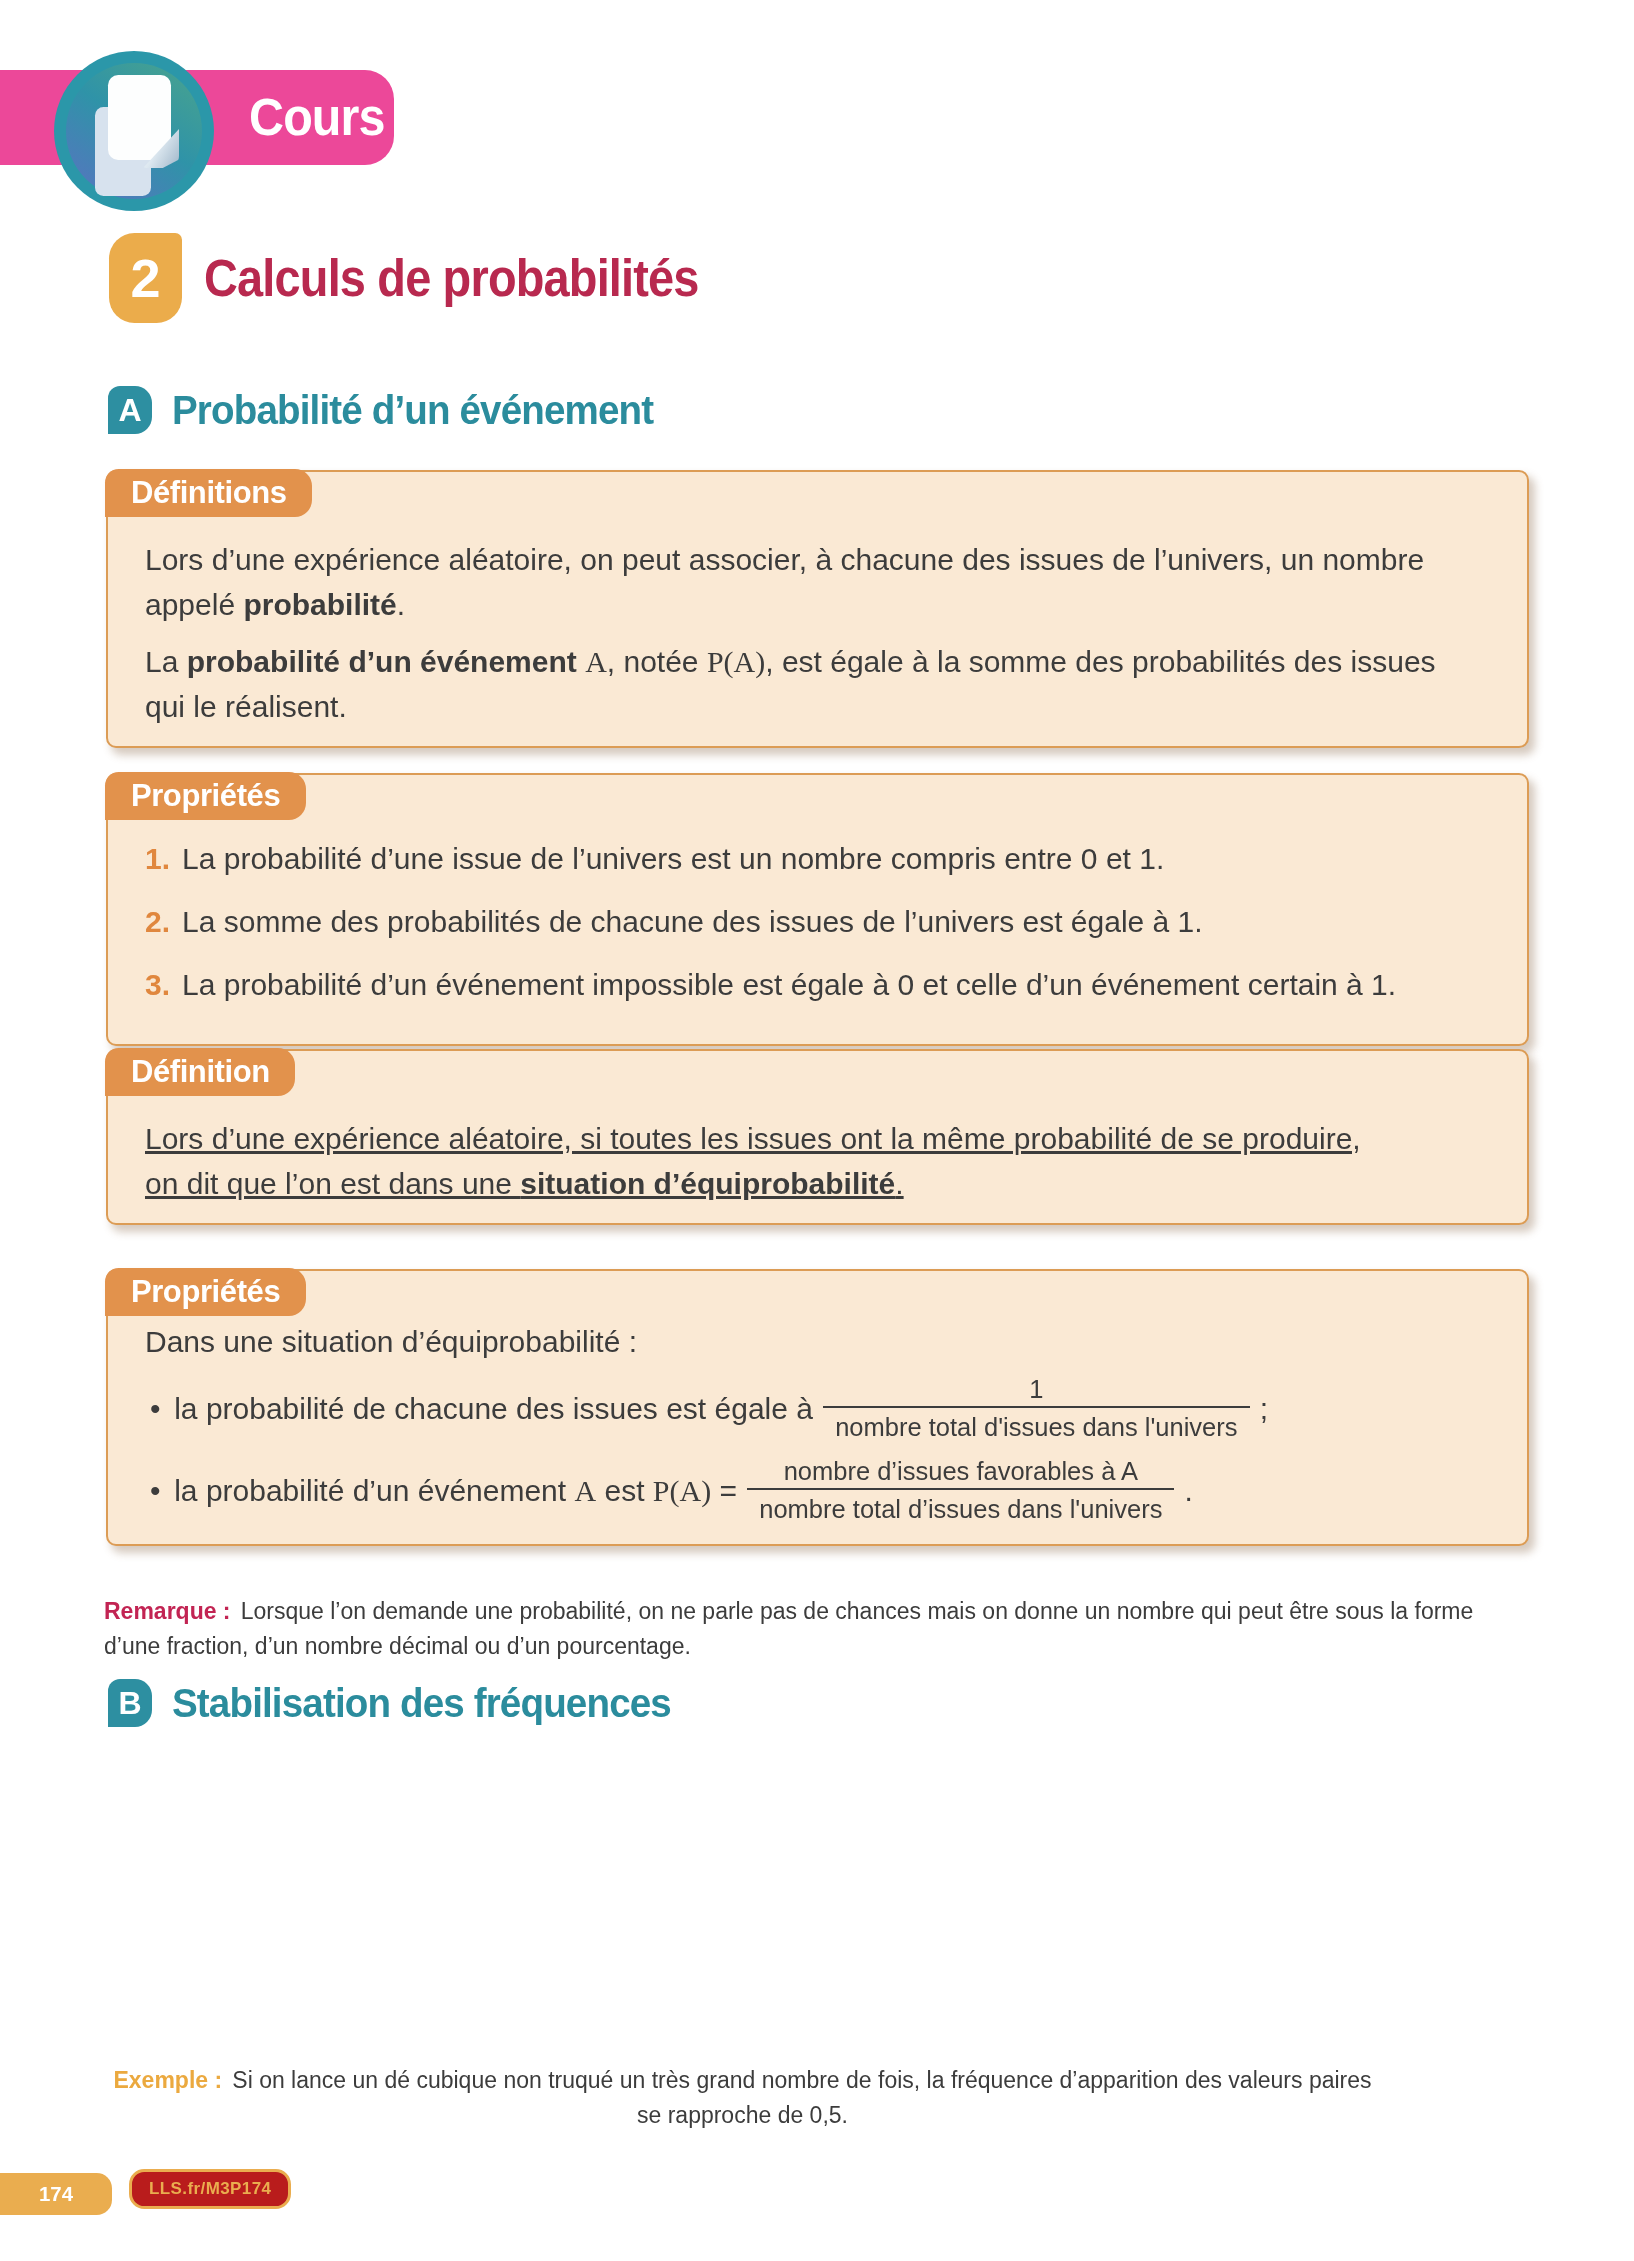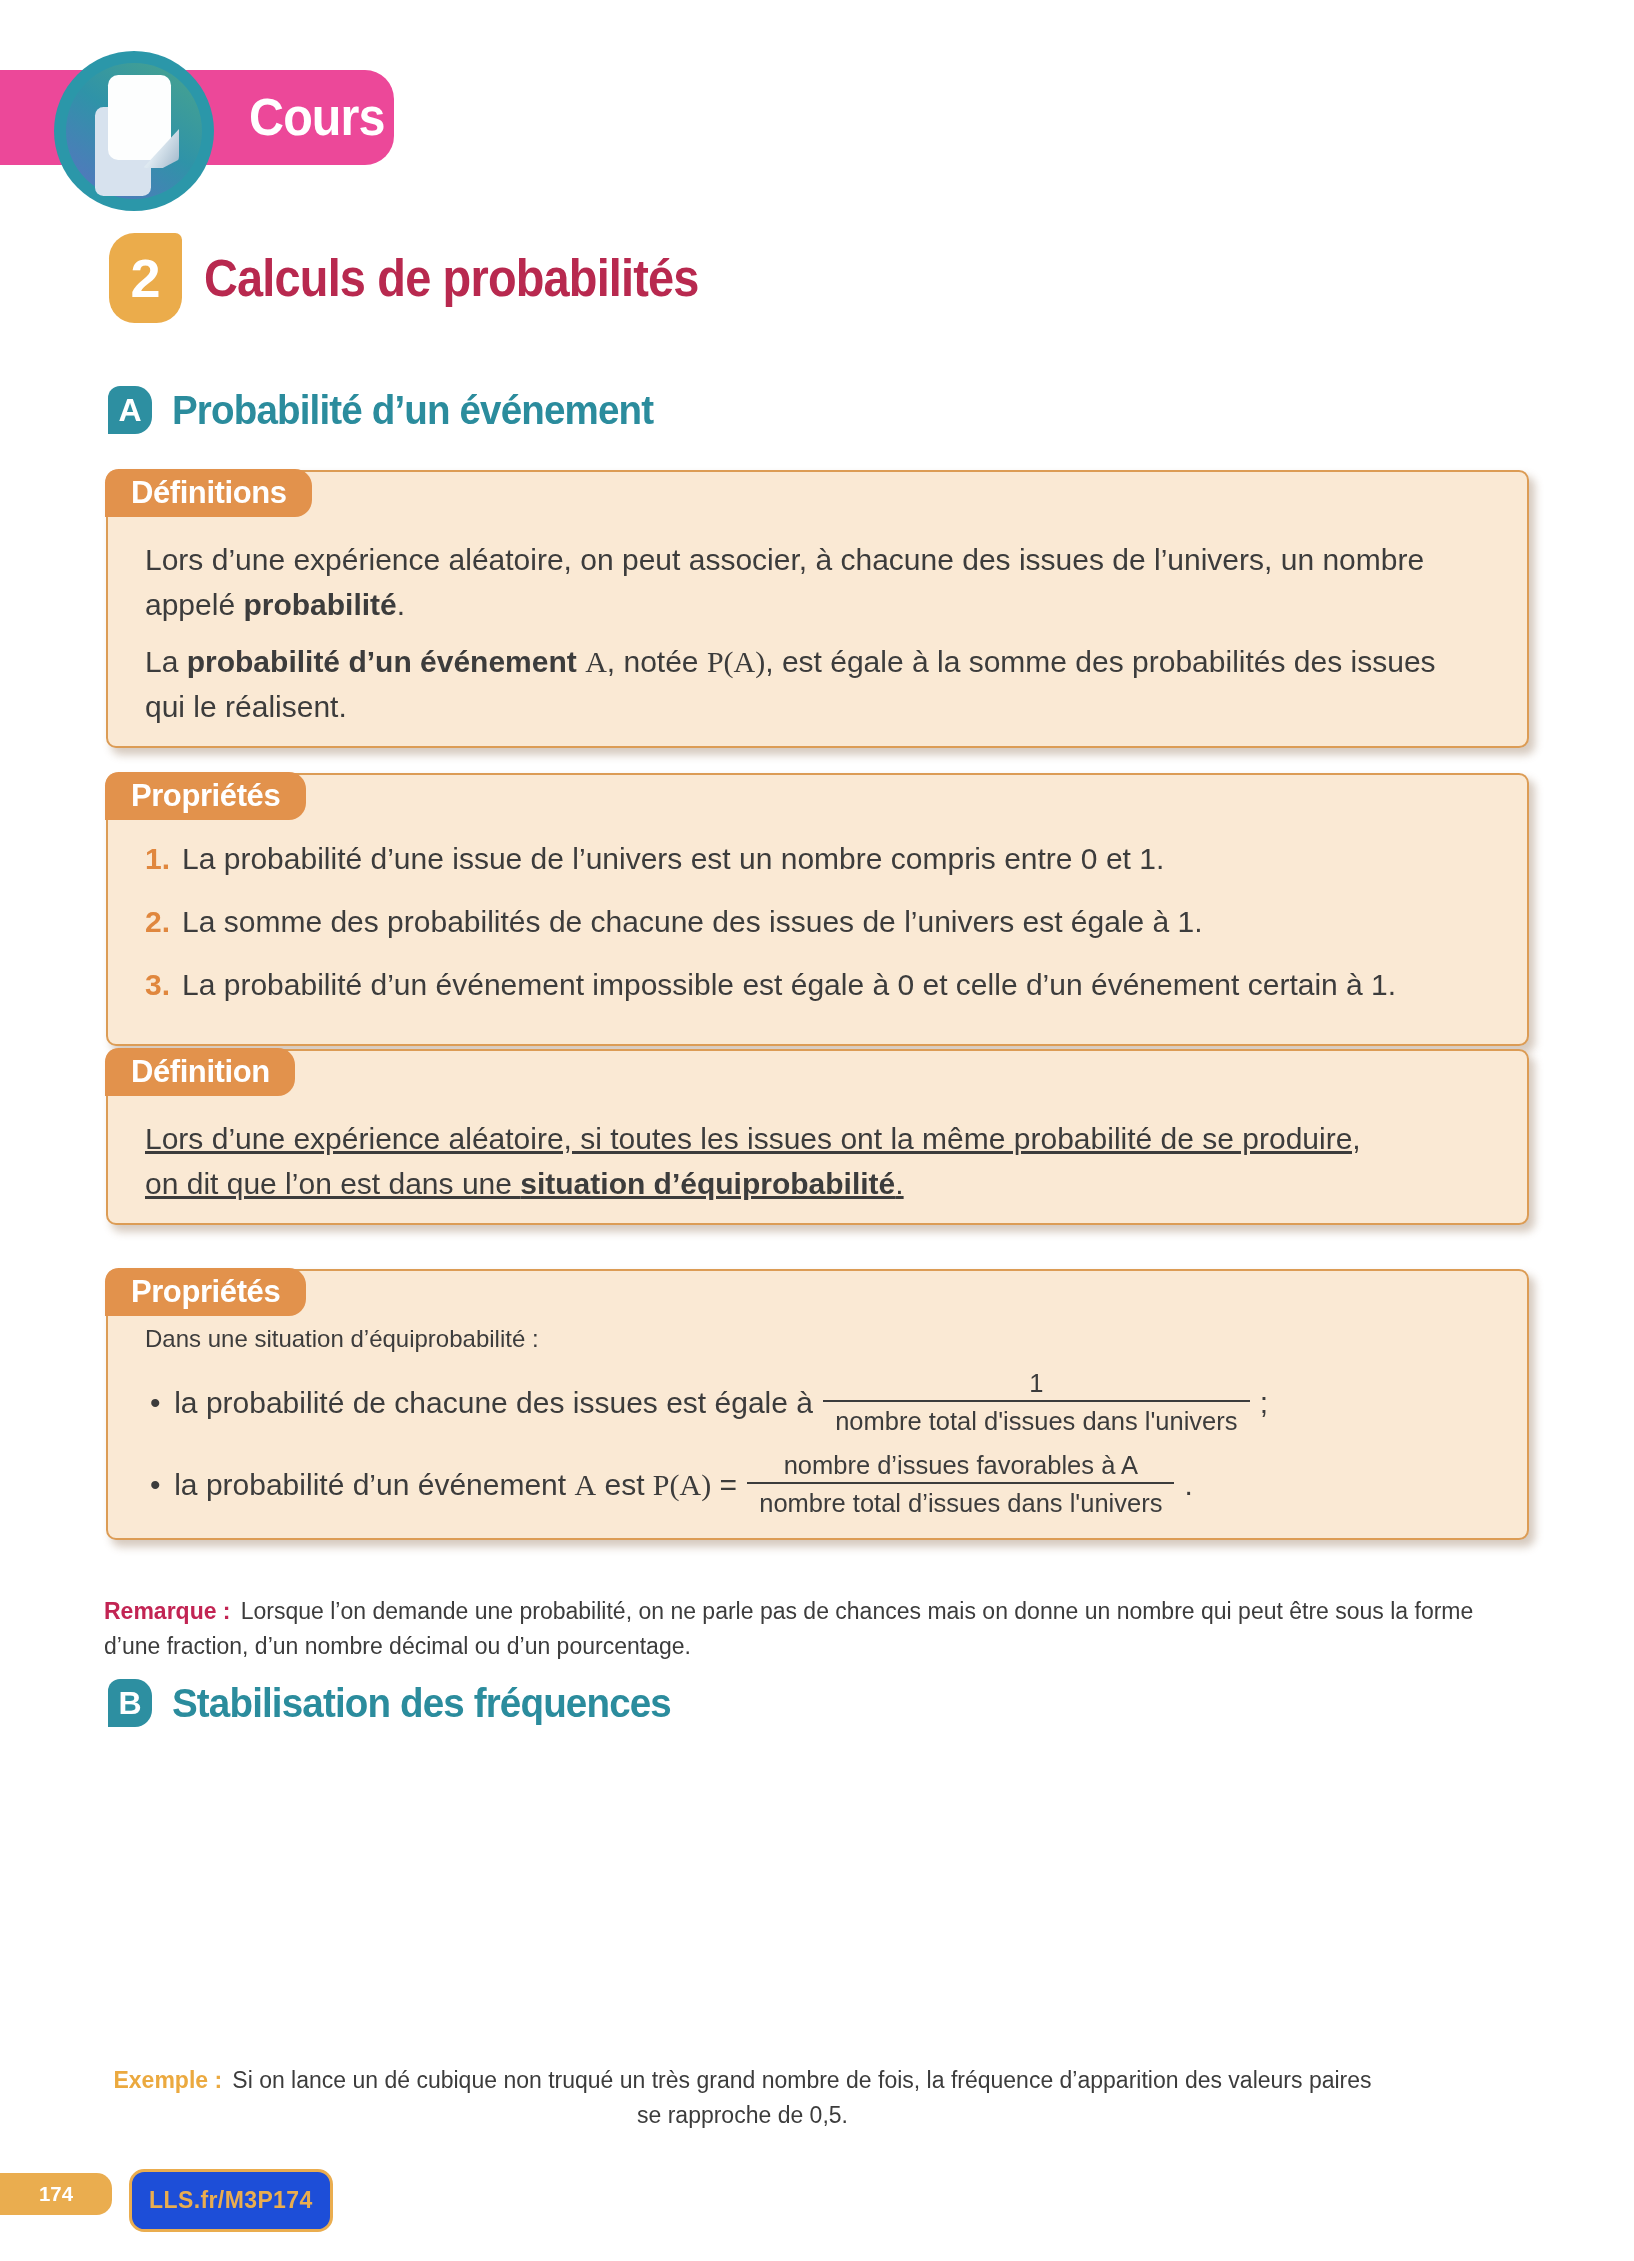--- a/index.html
+++ b/index.html
@@ -42,41 +42,41 @@
   .run-b{font-weight:700;}
   .run-m{font-family:"Liberation Serif",serif;}
 
   #box-def1{top:470px;min-height:252px;padding:65px 85px 17px 37px;}
   #box-def1 .p2{margin-top:12px;}
   #box-prop1{top:773px;min-height:223px;padding:63px 37px 17px 37px;}
   .prop-item{display:flex;font-size:30px;line-height:41px;margin-bottom:22px;}
   .prop-num{color:#e0873e;font-weight:700;margin-right:12px;}
   #box-def2{top:1049px;min-height:175px;padding:65px 145px 17px 37px;text-decoration:underline;}
   #box-prop2{top:1269px;min-height:266px;padding:54px 37px 12px 37px;}
-  #box-prop2 .intro{font-size:24px;margin-bottom:8.5px;}
+  #box-prop2 .intro{font-size:30px;margin-bottom:8.5px;}
   .bullet-row{display:flex;align-items:center;font-size:30px;min-height:82px;}
   .bullet{margin:0 13.6px 0 5.1px;}
   .frac{display:inline-flex;flex-direction:column;align-items:center;font-size:25.5px;line-height:1.3;margin:0 10.2px;}
   .frac .den{border-top:2.6px solid #3c3c3c;padding:2.6px 12px 0;}
   .frac .num{padding:0 12px;}
   #box-prop3{top:1774px;min-height:209px;padding:63px 153px 17px 37px;}
 
   
   .note{position:absolute;left:104px;font-size:23px;line-height:1.5;}
   #remark{top:1571px;width:1430px;}
   #example{top:2040px;width:1277px;text-align:center;}
   .note-label-crimson{color:#c22453;font-weight:700;margin-right:10.2px;}
   .note-label-gold{color:#eba93f;font-weight:700;margin-right:10.2px;}
 
   
   .page-pill{position:absolute;left:0;top:2173px;width:112px;height:42px;background:#eaad4f;
         border-radius:0 15.3px 15.3px 0;color:#fff;font-size:20.4px;font-weight:700;
         display:flex;align-items:center;justify-content:center;}
   .lls-btn{position:absolute;left:129px;top:2169px;border:3.4px solid #eaad4f;border-radius:15.3px;
-        color:#eaad4f;font-size:23px;font-weight:700;padding:15px 17px;letter-spacing:0.4px;background:#1d4ed8;}
+        color:#eaad4f;font-size:17px;font-weight:700;padding:7px 17px;letter-spacing:0.4px;background:#b91c1c;}
 </style>
 </head>
 <body>
 
 <div id="page">
 
   <div class="banner">
     <div class="banner-label">Cours</div>
   </div>
   <div class="cours-icon">

